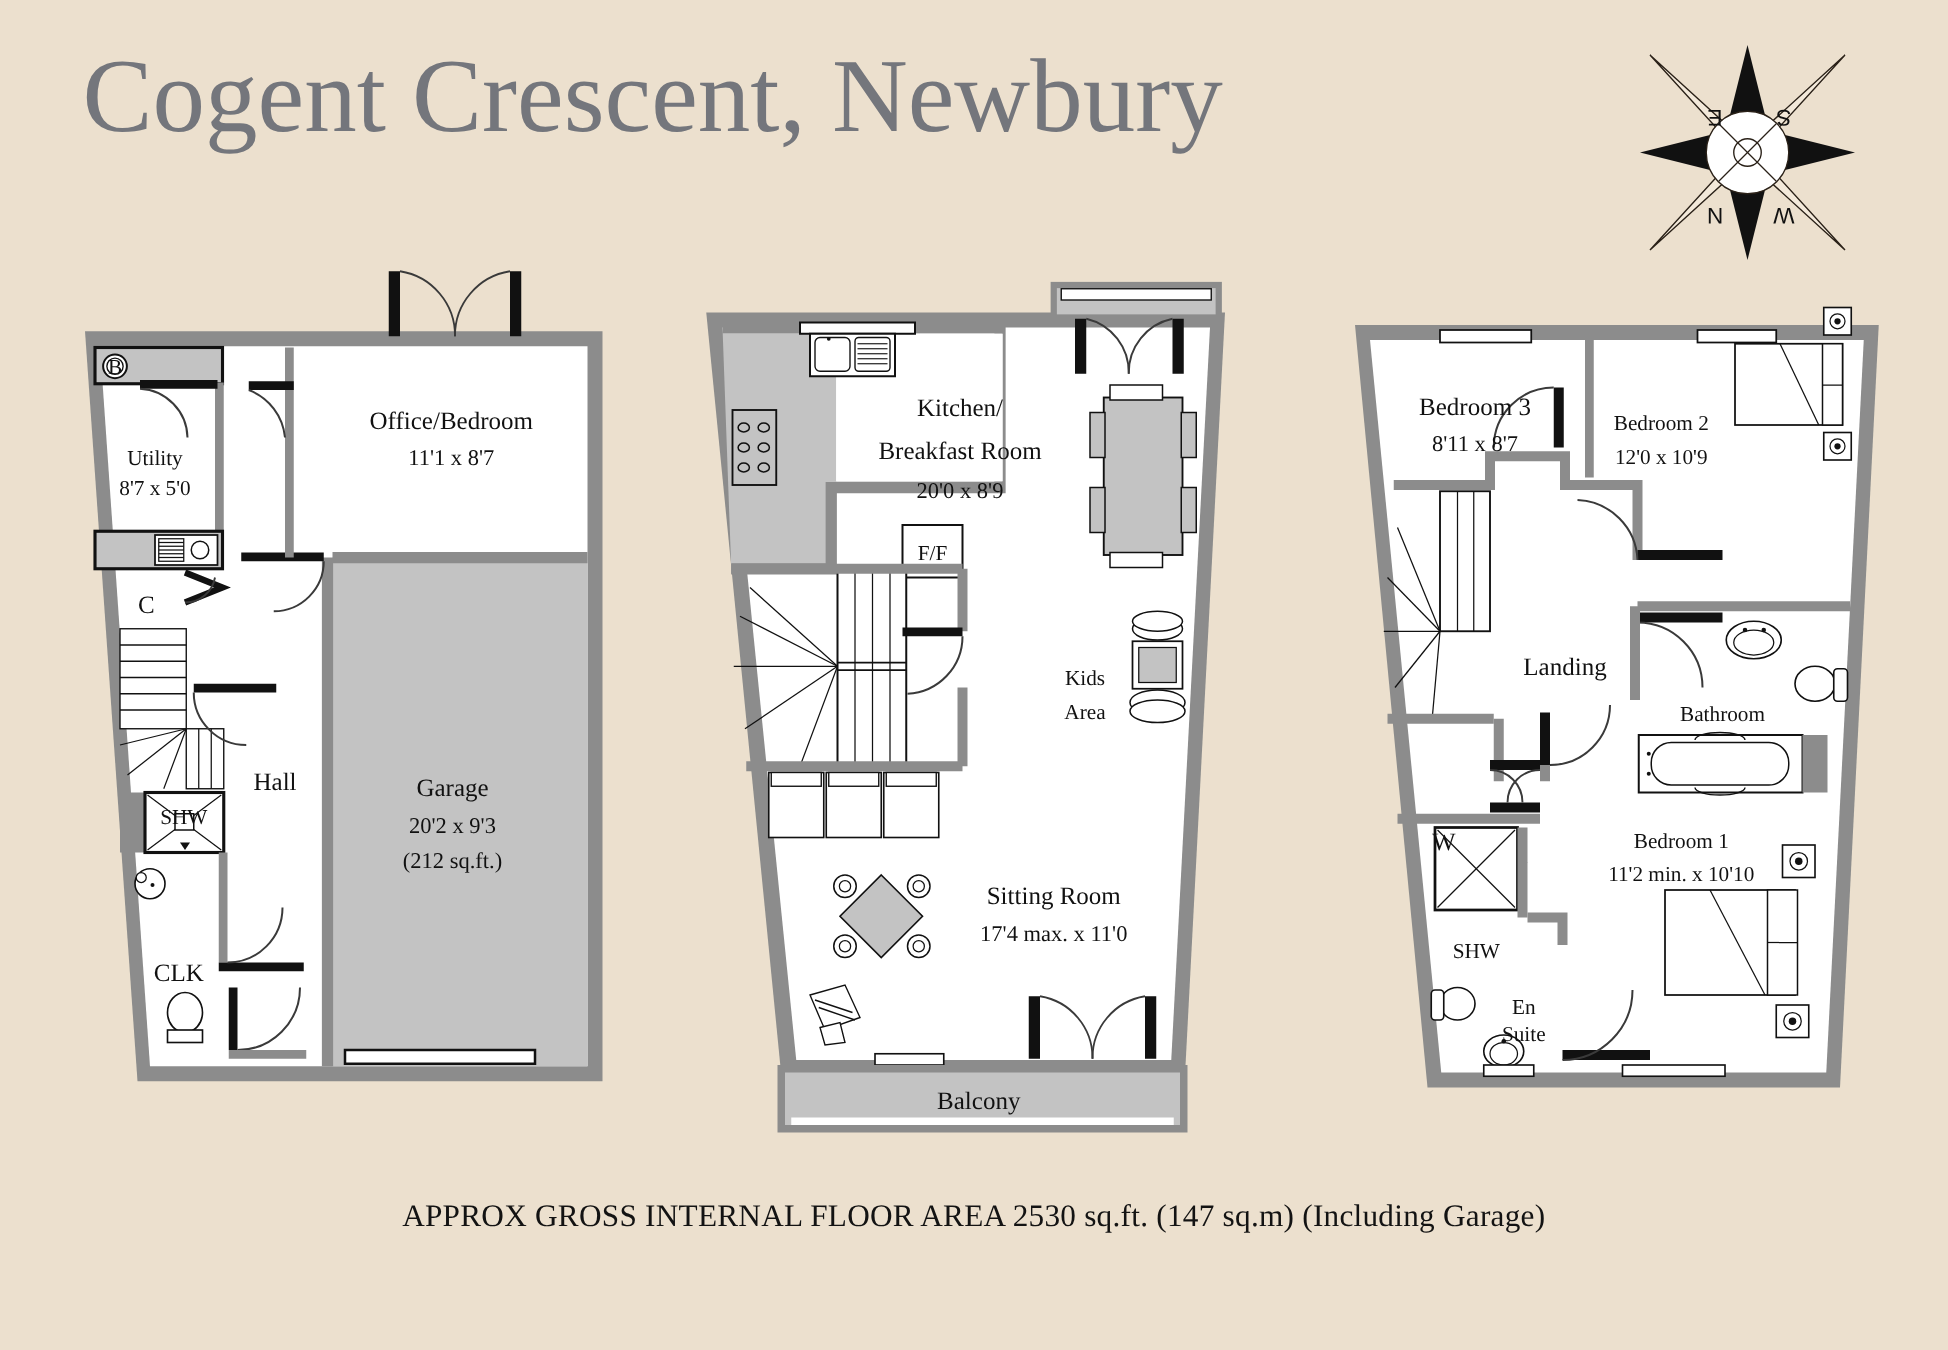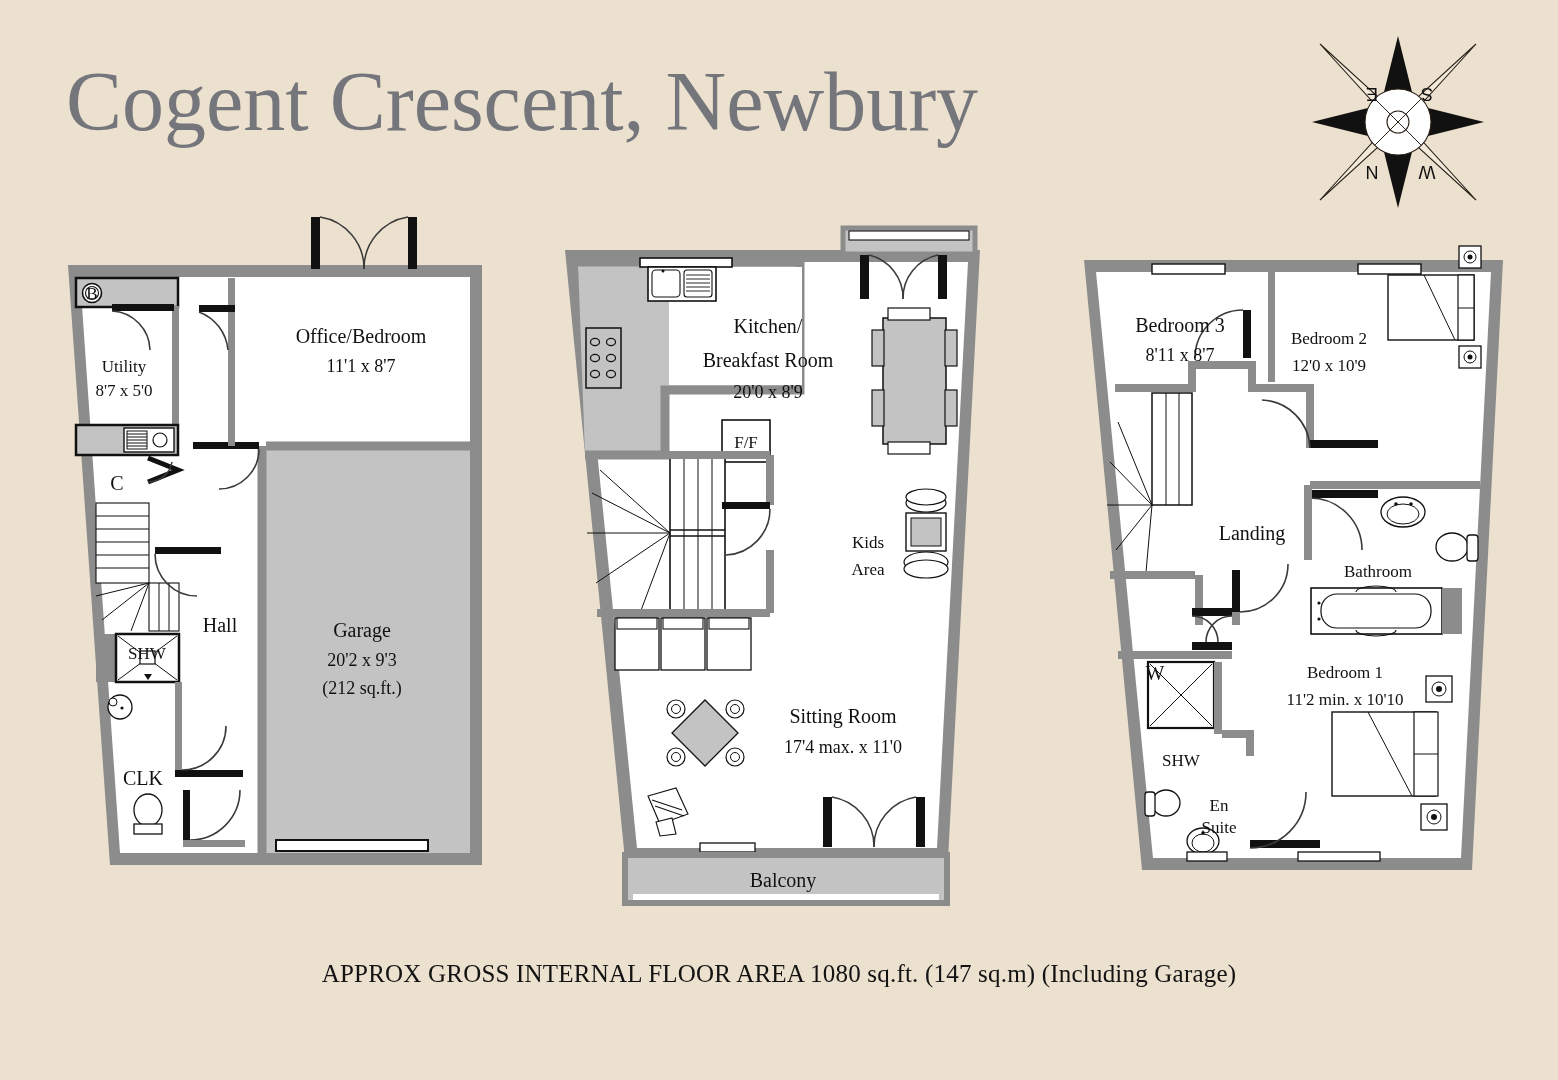--- a/index.html
+++ b/index.html
@@ -4,21 +4,21 @@
 <style>
   html,body{margin:0;padding:0;}
   body{
     width:1558px;height:1080px;
     background:#ece0ce;
     font-family:"Liberation Serif", serif;
     overflow:hidden;
     position:relative;
   }
   #title{
-    position:absolute;left:66px;top:60px;
+    position:absolute;left:66px;top:36px;
     font-size:84px;line-height:1;
     color:#74767c;
     font-family:"Liberation Serif", serif;
     letter-spacing:0px;
     white-space:nowrap;
   }
   #compass{position:absolute;left:1298px;top:22px;width:200px;height:200px;}
   #plans{position:absolute;left:0;top:200px;width:1558px;height:730px;}
   #footer{
     position:absolute;left:0;top:960px;width:1558px;text-align:center;
@@ -435,14 +435,14 @@
     <text class="rt rt-name" x="1155" y="480">W</text>
     <text class="rt rt-sm" x="1345" y="478" font-size="19">Bedroom 1</text>
     <text class="rt rt-sm" x="1345" y="505" font-size="17">11'2 min. x 10'10</text>
     <text class="rt rt-sm" x="1181" y="566">SHW</text>
     <text class="rt rt-sm" x="1219" y="611">En</text>
     <text class="rt rt-sm" x="1219" y="633">Suite</text>
   </g>
 </svg>
 
 <div id="footer">
-  <div class="l1">APPROX GROSS INTERNAL FLOOR AREA 1080  sq.ft. (147 sq.m) (Including Garage)</div>
+  <div class="l1">APPROX GROSS INTERNAL FLOOR AREA 2530  sq.ft. (147 sq.m) (Including Garage)</div>
 </div>
 
 </body></html>

